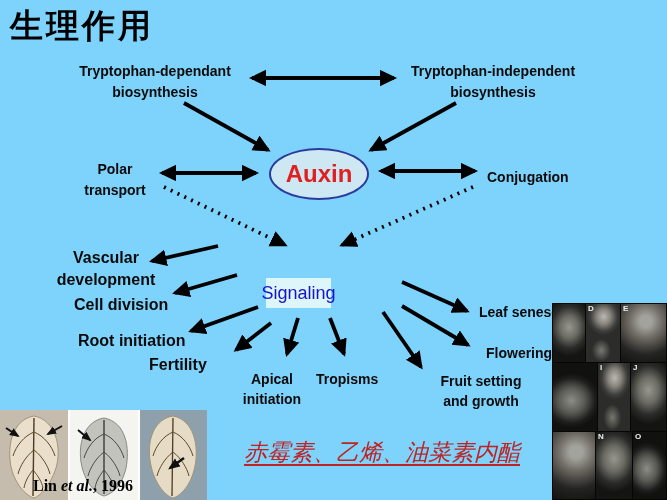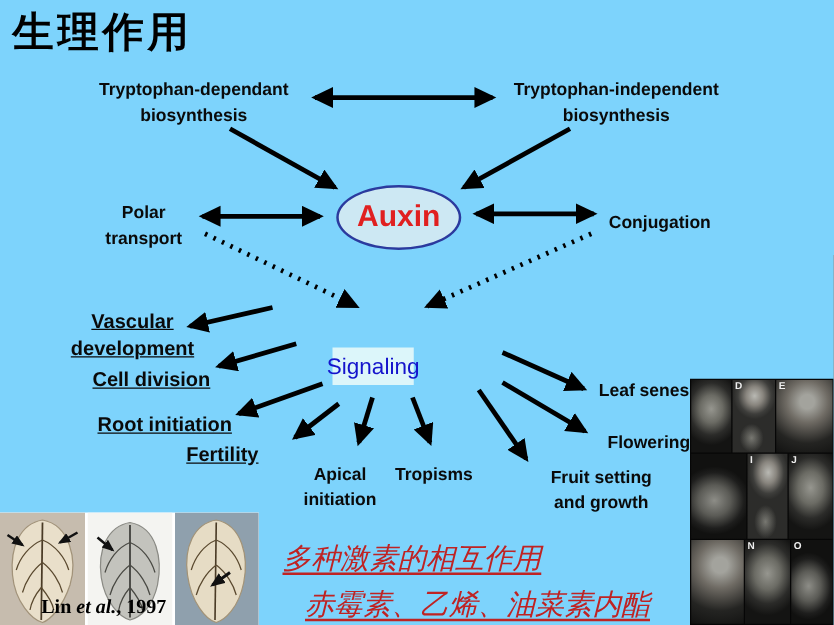--- a/index.html
+++ b/index.html
@@ -11,21 +11,21 @@
   .title {
     position:absolute; left:10px; top:4px; margin:0;
     font-size:33px; font-weight:bold; letter-spacing:3px; color:#000;
     z-index:3;
   }
   svg.arrows { position:absolute; left:0; top:0; z-index:1; }
   .lbl { position:absolute; font-weight:bold; color:#0a0a0a; z-index:2; white-space:nowrap; }
   .ctr { text-align:center; }
   .bio { font-size:14px; line-height:21px; }
   .fn15 { font-size:14px; }
-  .fn16 { font-size:16px;text-decoration:underline; }
+  .fn16 { font-size:16px; }
   .two { line-height:20px; }
   .auxin {
     position:absolute; left:269px; top:148px; width:100px; height:52px;
     background:var(--auxin-fill,#cde8f3);
     border:2.5px solid var(--auxin-border,#2b3a9e);
     border-radius:50%; box-sizing:border-box;
     display:flex; align-items:center; justify-content:center;
     font-size:24px; font-weight:bold; color:var(--auxin-text,#e02020);
     z-index:2;
   }
@@ -176,24 +176,23 @@
     </svg>
     <svg width="67" height="90">
       <rect width="67" height="90" fill="#8fa0ad"></rect>
       <path d="M33,6 C54,10 59,36 55,56 C51,76 40,86 33,88 C25,86 13,72 10,50 C7,28 15,9 33,6 z" fill="#e6dcc5" stroke="#b0a astrolabe" stroke-width="0"></path>
       <path d="M33,6 C54,10 59,36 55,56 C51,76 40,86 33,88 C25,86 13,72 10,50 C7,28 15,9 33,6 z" fill="none" stroke="#a29378" stroke-width="1"></path>
       <path d="M33,8 L32,86" stroke="#4a3b26" stroke-width="1.3" fill="none"></path>
       <path d="M33,22 C23,26 16,36 13,46 M33,22 C43,26 50,36 53,46 M33,42 C25,48 19,58 17,66 M33,42 C41,48 47,58 49,66" stroke="#5a492f" stroke-width="1" fill="none"></path>
       <line x1="44" y1="48" x2="30" y2="58" stroke="#111" stroke-width="2.4" marker-end="url(#la)"></line>
     </svg>
   </div>
-  <div class="citation"><span>Lin </span><i>et al.</i><span>, 1997</span></div>
+  <div class="citation"><span>Lin </span><i>et al.</i><span>, 1996</span></div>
 
   <div class="cn">
-    <div class="cn1">多种激素的相互作用</div>
     <div class="cn2">赤霉素、乙烯、油菜素内酯</div>
   </div>
 
   <div class="sem">
     <div class="sem-row r1">
       <div class="sem-cell s1" style="flex:0 0 32px;">
           <span class="sem-label"></span>
         </div>
       <div class="sem-cell s2" style="flex:0 0 34px;">
           <span class="sem-label">D</span>

